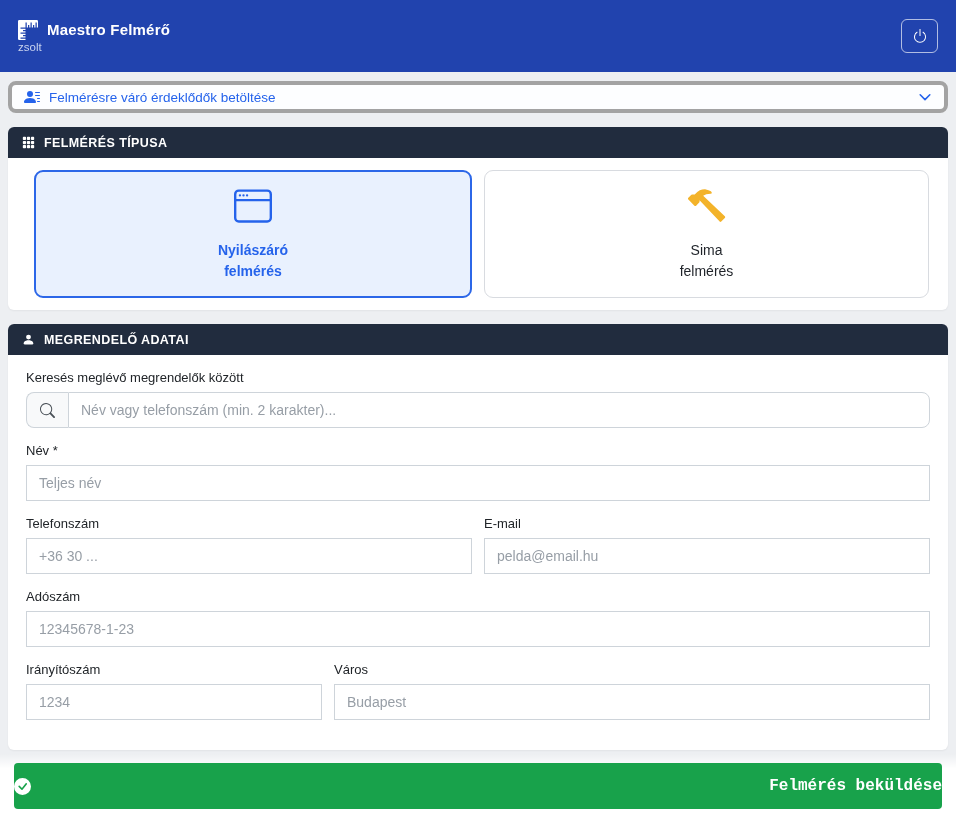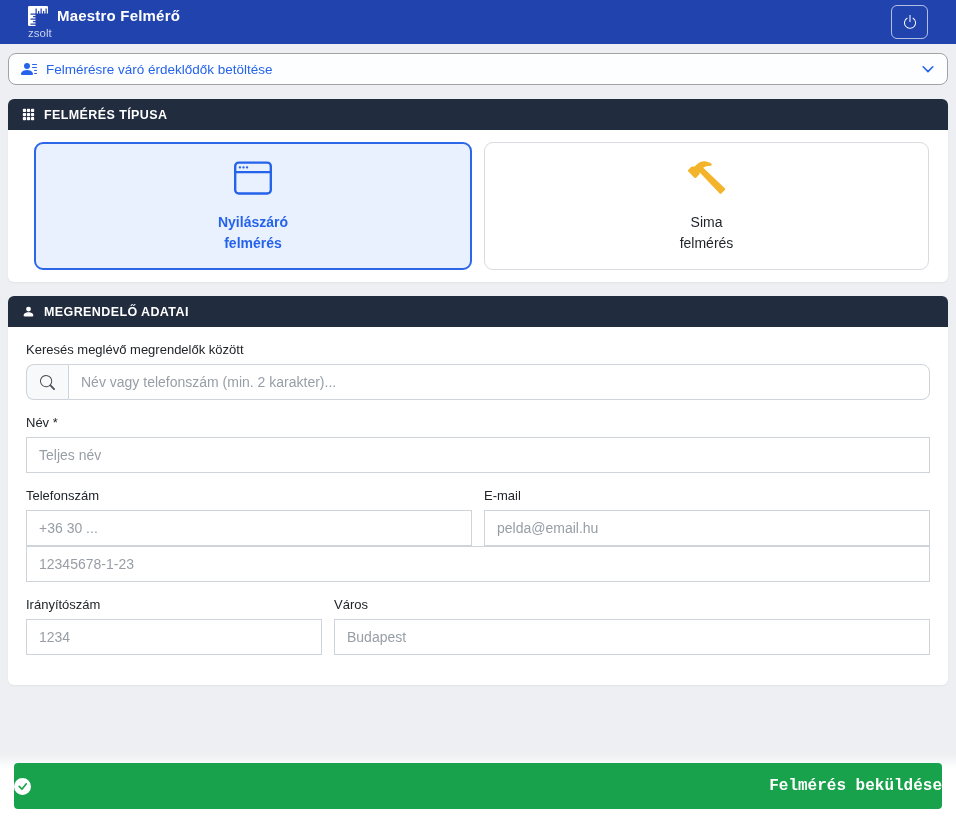--- a/index.html
+++ b/index.html
@@ -6,37 +6,37 @@
   html,body { width:956px; height:820px; }
   body {
     font-family:"Liberation Sans", sans-serif;
     background:#edeff2;
     position:relative;
     overflow:hidden;
     color:#212529;
   }
   
   .appbar {
-    height:44px; background:#2143ae; color:#fff;
+    height:72px; background:#2143ae; color:#fff;
     display:flex; align-items:center; justify-content:space-between;
-    padding:0 28px;
+    padding:0 18px;
   }
   .brand { display:flex; flex-direction:column; }
   .brand-top { display:flex; align-items:center; gap:9px; }
   .brand-title { font-size:15px; font-weight:bold; letter-spacing:.2px; }
   .brand-sub { font-size:11.5px; color:#c9d3ef; margin-top:1px; }
   .power-btn {
     width:37px; height:34px; border:1px solid rgba(255,255,255,.65);
     border-radius:6px; background:transparent; display:flex;
     align-items:center; justify-content:center; cursor:pointer;
   }
   
   .loader-bar {
     margin:9px 8px 0; height:32px; background:#fdfeff;
-    border:1px solid #a3a3a3; border-radius:8px;
+    border:4px solid #a3a3a3; border-radius:8px;
     display:flex; align-items:center; gap:9px; padding:0 12px;
     color:#2563eb; font-size:13.5px; cursor:pointer;
   }
   .loader-bar .chev { margin-left:auto; display:flex; }
   
   .section {
     margin:14px 8px 0; background:#fff; border-radius:6px;
     box-shadow:0 1px 2px rgba(0,0,0,.05);
   }
   .section-head {
@@ -197,20 +197,21 @@
       <div class="f-col">
         <label class="f-label">Telefonszám</label>
         <input class="f-input" type="text" placeholder="+36 30 ..." style="">
       </div>
       <div class="f-col">
         <label class="f-label">E-mail</label>
         <input class="f-input" type="text" placeholder="pelda@email.hu" style="">
       </div>
     </div>
 
+    <label class="f-label">Adószám</label>
     <input class="f-input" type="text" placeholder="12345678-1-23" style="">
 
     <div class="f-row">
       <div class="f-col zip">
         <label class="f-label">Irányítószám</label>
         <input class="f-input" type="text" placeholder="1234" style="">
       </div>
       <div class="f-col">
         <label class="f-label">Város</label>
         <input class="f-input" type="text" placeholder="Budapest" style="">

